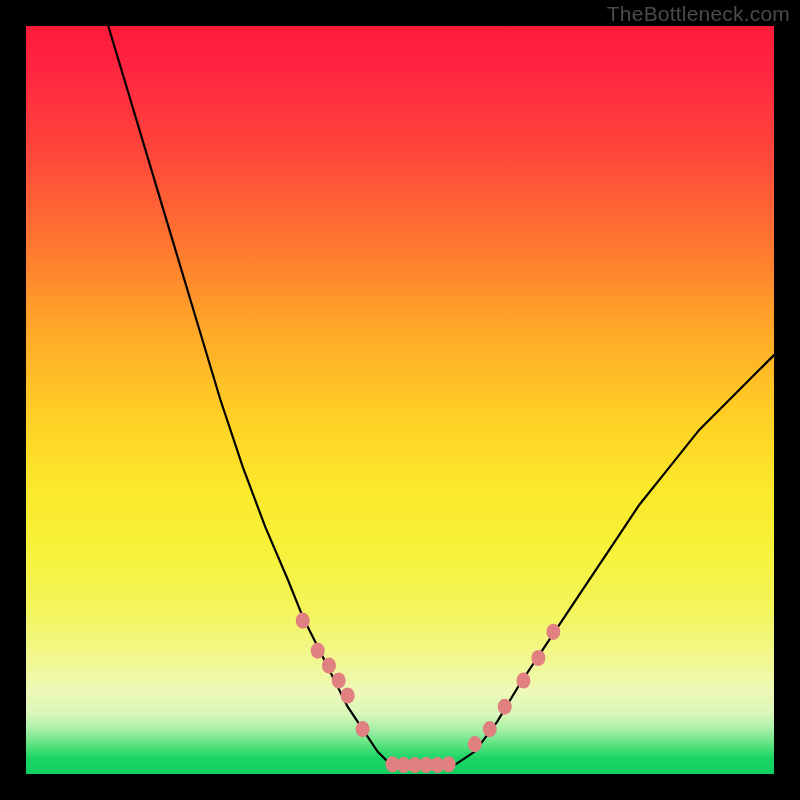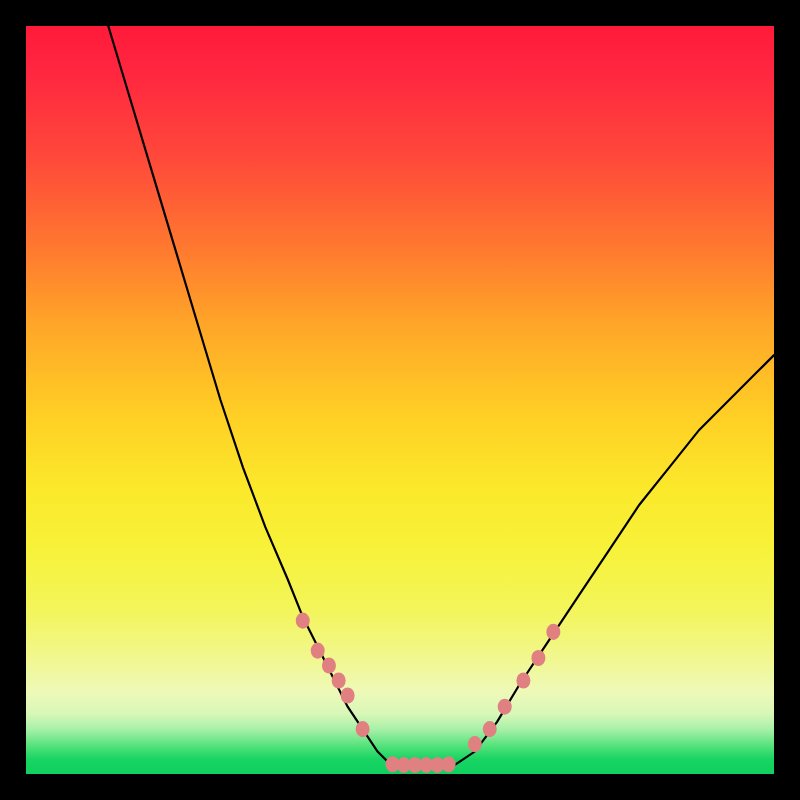--- a/index.html
+++ b/index.html
@@ -60,20 +60,21 @@
   }
   svg.curve {
     position: absolute;
     inset: 0;
   }
 </style>
 </head>
 <body>
 
 <div class="frame">
+  <div class="watermark">TheBottleneck.com</div>
   <div class="plot">
     <div class="gradient"></div>
     <svg class="curve" viewBox="0 0 748 748" preserveAspectRatio="none">
       <g id="lines-group">
           <path d="M 82.28 0.00 L 104.72 74.80 L 127.16 149.60 L 149.60 224.40 L 172.04 299.20 L 194.48 374.00 L 216.92 441.32 L 239.36 501.16 L 261.80 553.52 L 276.76 590.92 L 291.72 620.84 L 306.68 650.76 L 321.64 680.68 L 336.60 703.12 L 351.56 725.56 L 366.52 740.52 L 366.52 740.52 L 381.48 740.52 L 396.44 740.52 L 411.40 740.52 L 426.36 740.52 L 426.36 740.52 L 448.80 725.56 L 471.24 695.64 L 493.68 658.24 L 523.60 613.36 L 553.52 568.48 L 583.44 523.60 L 613.36 478.72 L 643.28 441.32 L 673.20 403.92 L 703.12 374.00 L 733.04 344.08 L 748.00 329.12 " fill="none" stroke="#000000" stroke-width="2.2" stroke-linecap="round"></path>
         </g>
       <g id="markers-group">
           <ellipse cx="276.76" cy="594.66" rx="7" ry="8.049999999999999" fill="#e08080"></ellipse>
           <ellipse cx="291.72" cy="624.58" rx="7" ry="8.049999999999999" fill="#e08080"></ellipse>
           <ellipse cx="302.94" cy="639.54" rx="7" ry="8.049999999999999" fill="#e08080"></ellipse>

